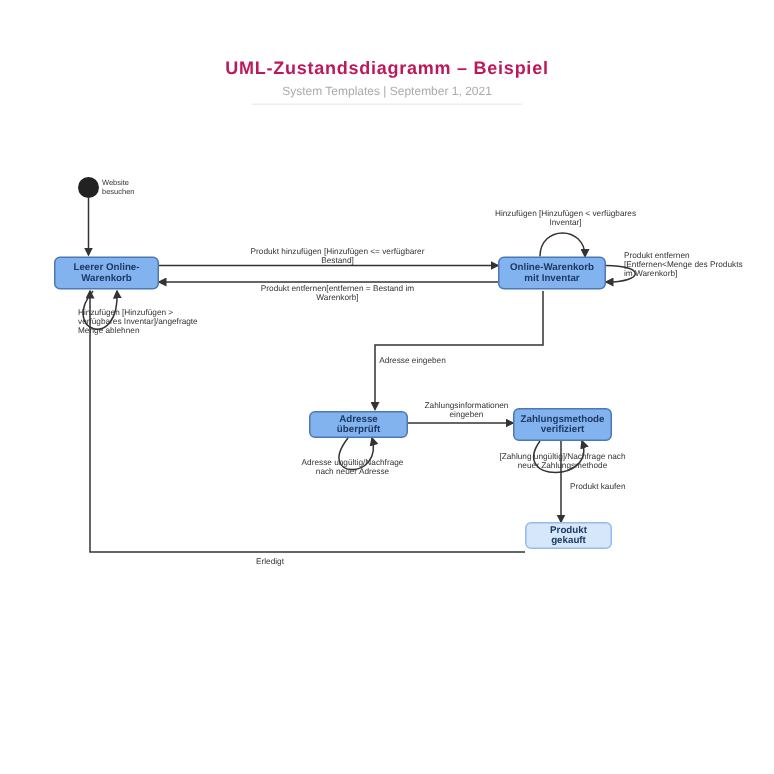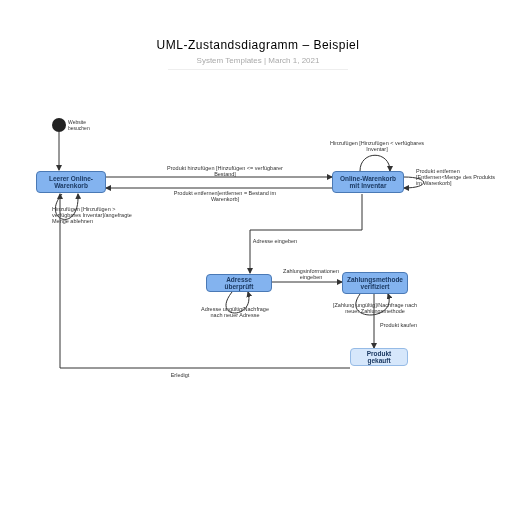--- a/index.html
+++ b/index.html
@@ -1,30 +1,30 @@
 <!DOCTYPE html>
 <html><head>
 <meta charset="utf-8">
 <style>
   body{margin:0;font-family:Arial,Helvetica,sans-serif;background:#fff;width:516px;height:516px;position:relative}
-  .title{text-align:center;font-size:12px;color:#000000;margin-top:38px;font-weight:400;letter-spacing:.5px}
+  .title{text-align:center;font-size:12px;color:#be185d;margin-top:38px;font-weight:700;letter-spacing:.5px}
   .subtitle{text-align:center;font-size:8px;color:#aaa;margin-top:4px;border-bottom:1px solid #eee;width:180px;margin-left:auto;margin-right:auto;padding-bottom:4px}
   .canvas{position:relative;width:516px;height:440px}
   svg.flow{position:absolute;top:0;left:0;width:516px;height:440px}
   .state{position:absolute;background:#83b3ef;border:1px solid #4a79b5;border-radius:4px;font-size:6.5px;color:#1c3a63;text-align:center;display:flex;align-items:center;justify-content:center;padding:2px 4px;box-sizing:border-box;font-weight:600}
   .state.light{background:#d6e7fb;border-color:#96bbe6}
   .initial{position:absolute;width:14px;height:14px;border-radius:50%;background:#222}
   .lbl{position:absolute;font-size:5.5px;color:#333;line-height:1.1;text-align:center}
   .lbl.small{font-size:5px}
 </style>
 </head>
 <body>
 
 <div class="title">UML-Zustandsdiagramm – Beispiel</div>
-<div class="subtitle">System Templates  |  March 1, 2021</div>
+<div class="subtitle">System Templates  |  September 1, 2021</div>
 
 <div class="canvas">
 
   <svg class="flow">
     <defs>
       <marker id="arr" markerWidth="6" markerHeight="6" refX="5" refY="3" orient="auto">
         <path d="M0,0 L6,3 L0,6 z" fill="#333"></path>
       </marker>
     </defs>
 

